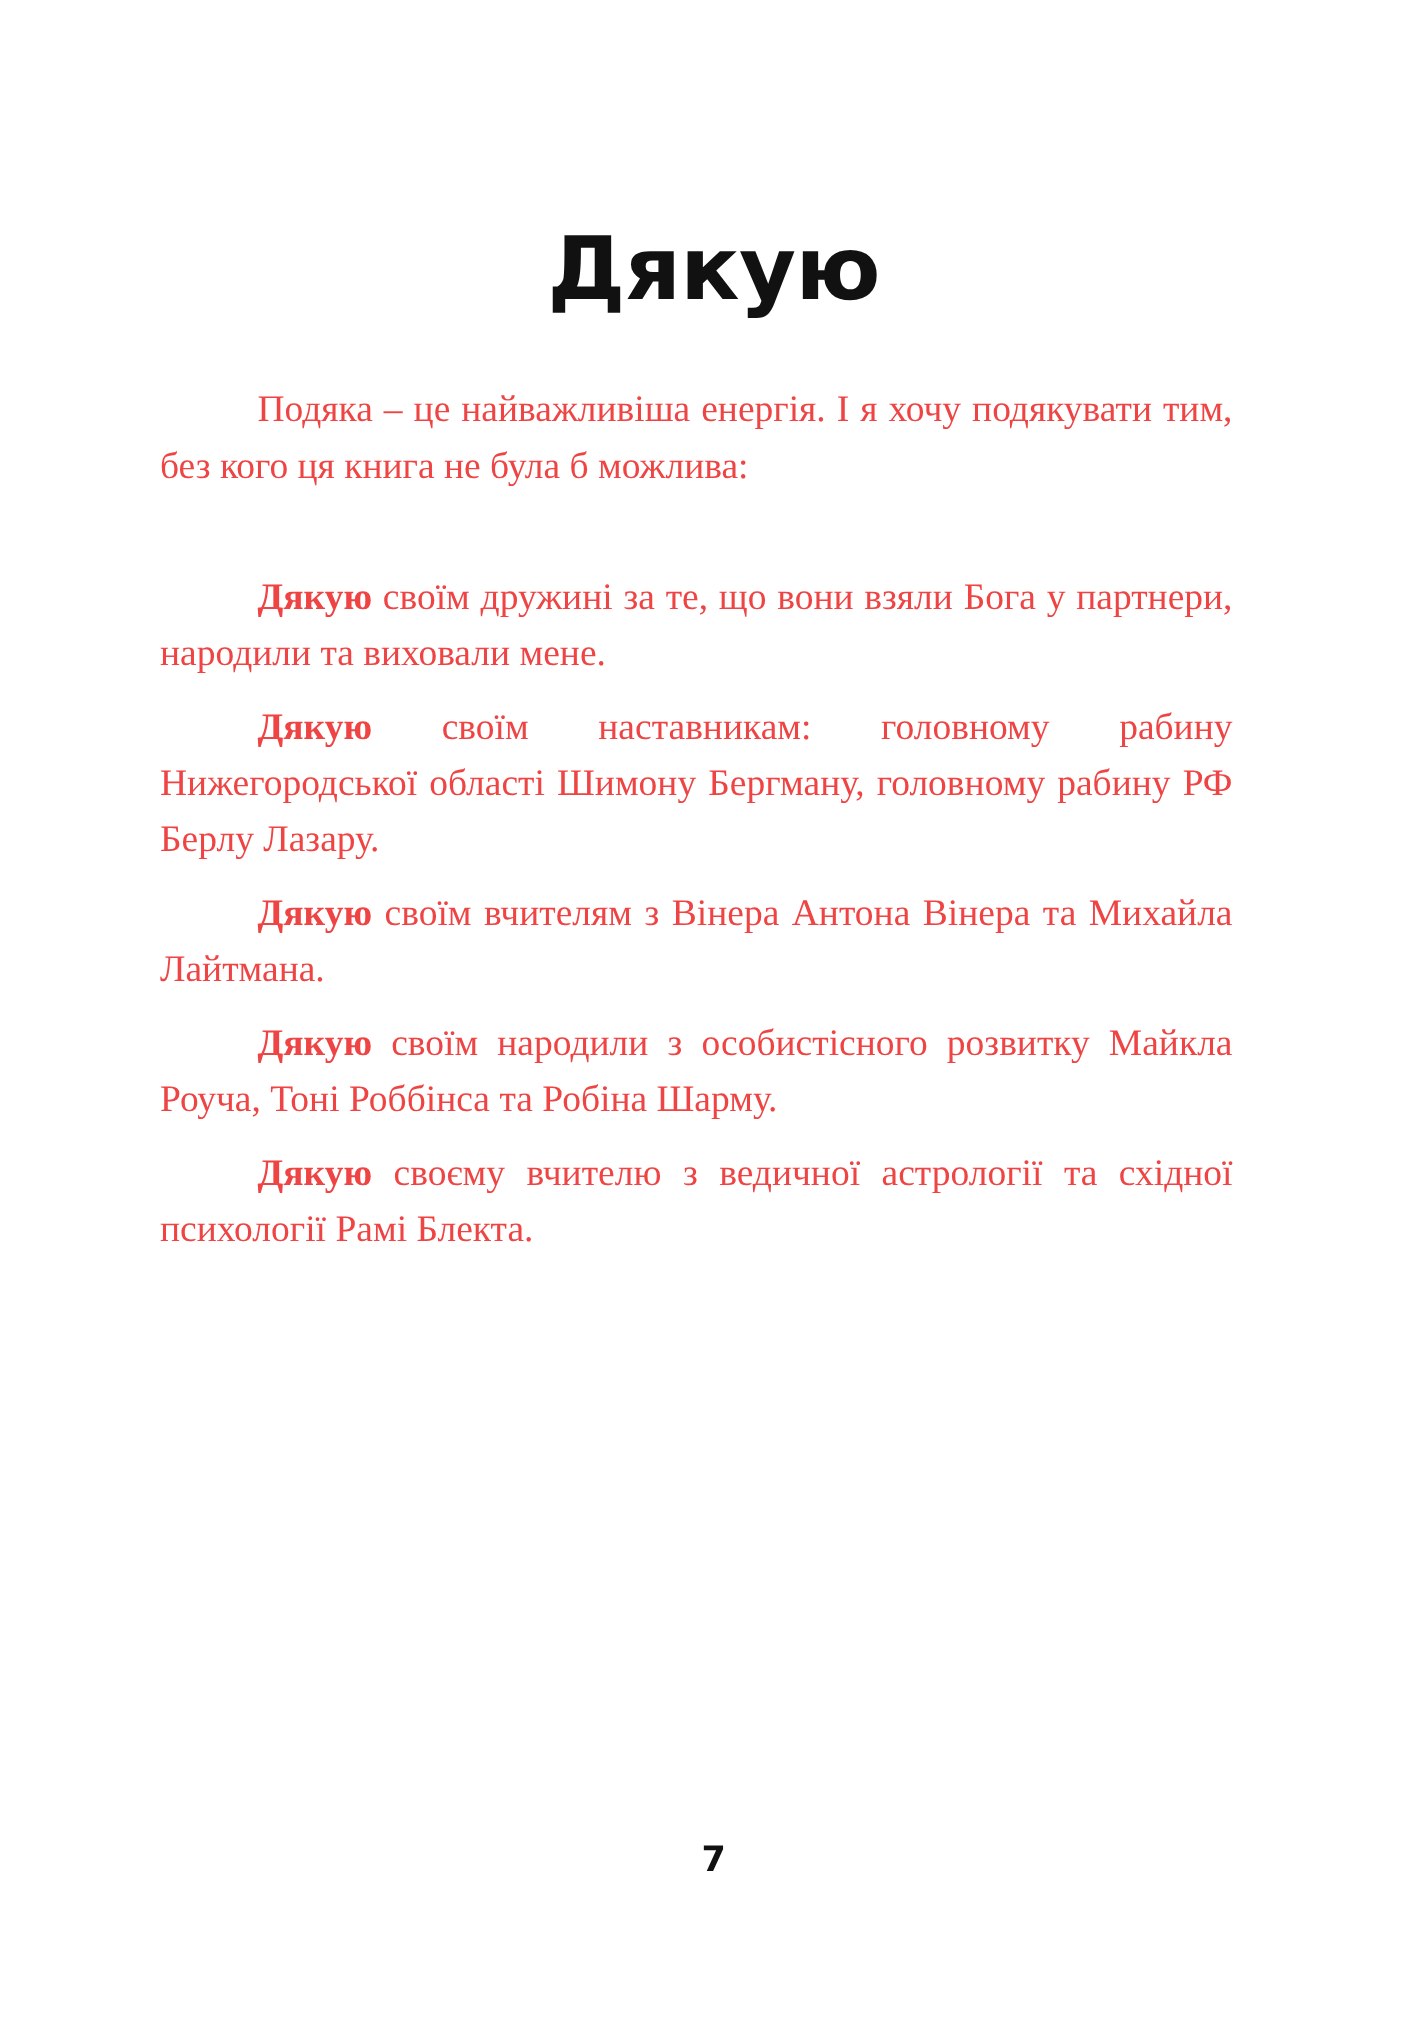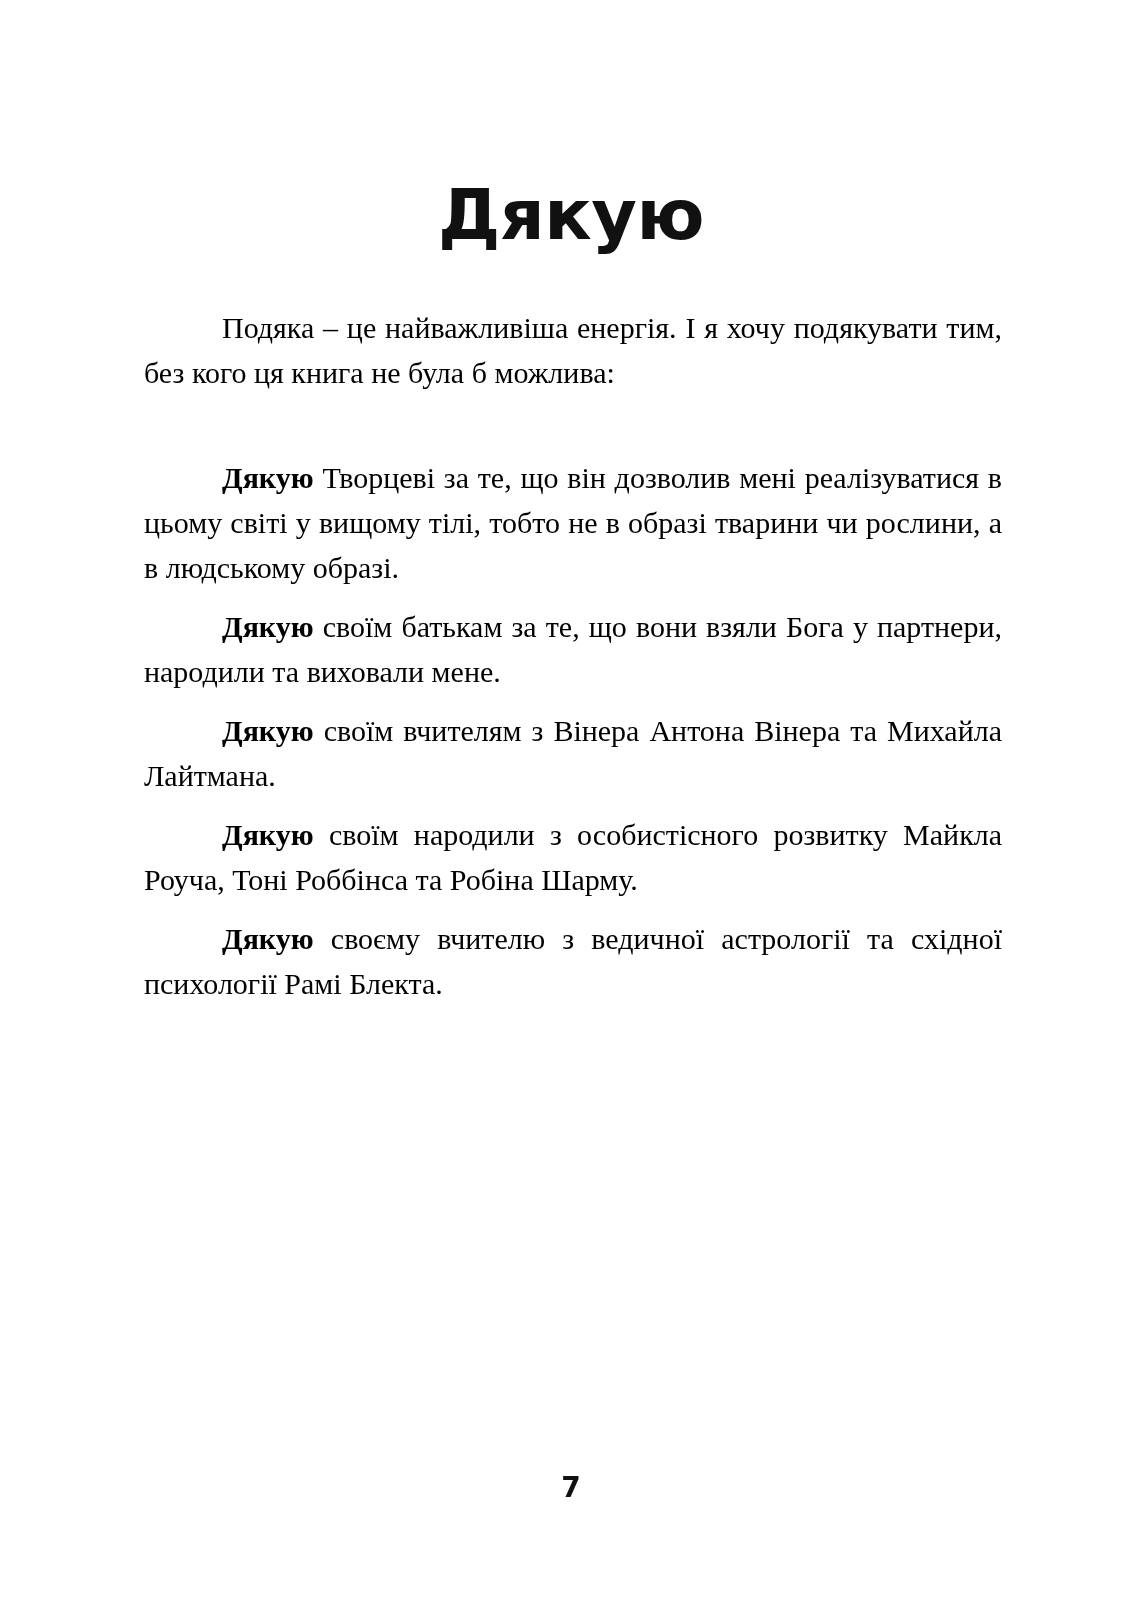--- a/index.html
+++ b/index.html
@@ -42,23 +42,22 @@
   
   .content {
     position: absolute;
     top: 305px;
     left: 128px;
     width: 858px;
     text-align: justify;
     text-justify: inter-word;
     font-size: 30px;
     line-height: 45px;
-    color: #000000;
+    color: #ef4444;
     font-family: "Liberation Serif", "DejaVu Serif", serif;
-    margin-left: 16px;
   }
 
   .content p {
     margin: 0 0 0 0;
     text-indent: 78px;
     text-align: justify;
     hyphens: manual;
     -webkit-hyphens: manual;
   }
 
@@ -96,28 +95,28 @@
 <body>
 
 <div class="page">
 
   <h1 class="page-title">Дякую</h1>
 
   <div class="content">
 
     <p class="intro">Подяка – це найважливіша енергія. І я хочу подякувати тим, без кого ця книга не була б можлива:</p>
 
+
     <p class="thanks">
-      <span class="lead">Дякую</span><span> Творцеві за те, що він дозволив мені реалізуватися в цьому світі у вищому тілі, тобто не в образі тварини чи рослини, а в людському образі.</span>
+      <span class="lead">Дякую</span><span> своїм дружині за те, що вони взяли Бога у партнери, народили та виховали мене.</span>
     </p>
 
     <p class="thanks">
-      <span class="lead">Дякую</span><span> своїм батькам за те, що вони взяли Бога у партнери, народили та виховали мене.</span>
+      <span class="lead">Дякую</span><span> своїм наставникам: головному рабину Нижегородської області Шимону Бергману, головному рабину РФ Берлу Лазару.</span>
     </p>
-
 
     <p class="thanks">
       <span class="lead">Дякую</span><span> своїм вчителям з Вінера Антона Вінера та Михайла Лайтмана.</span>
     </p>
 
     <p class="thanks">
       <span class="lead">Дякую</span><span> своїм народили з особистісного розвитку Майкла Роуча, Тоні Роббінса та Робіна Шарму.</span>
     </p>
 
     <p class="thanks">

